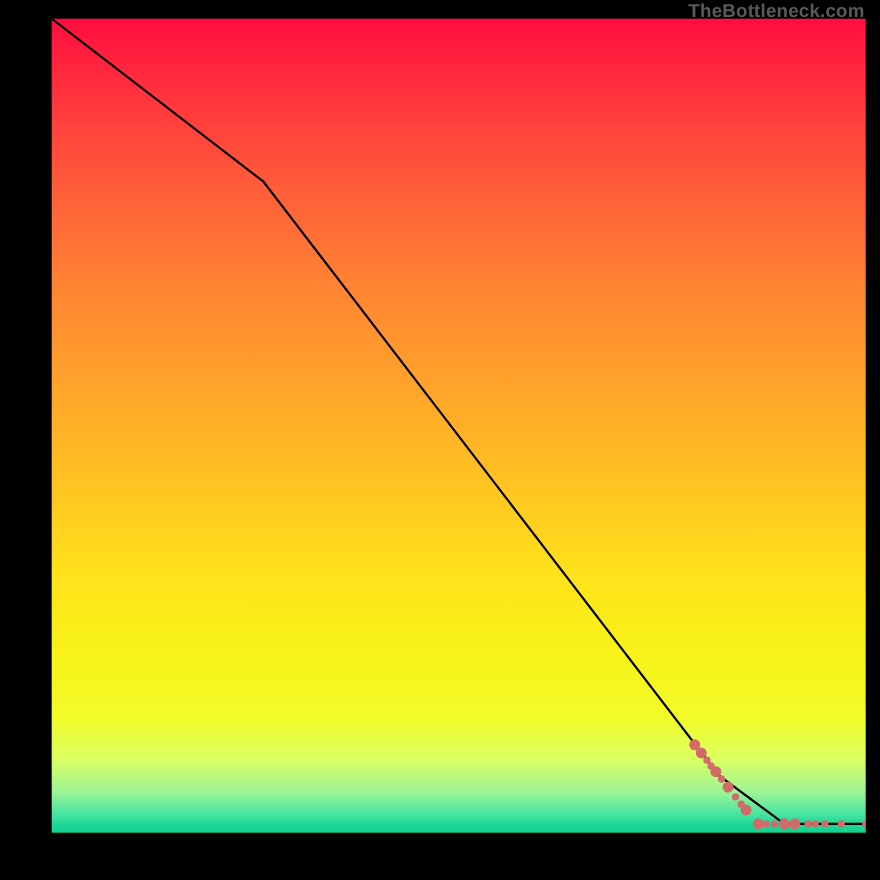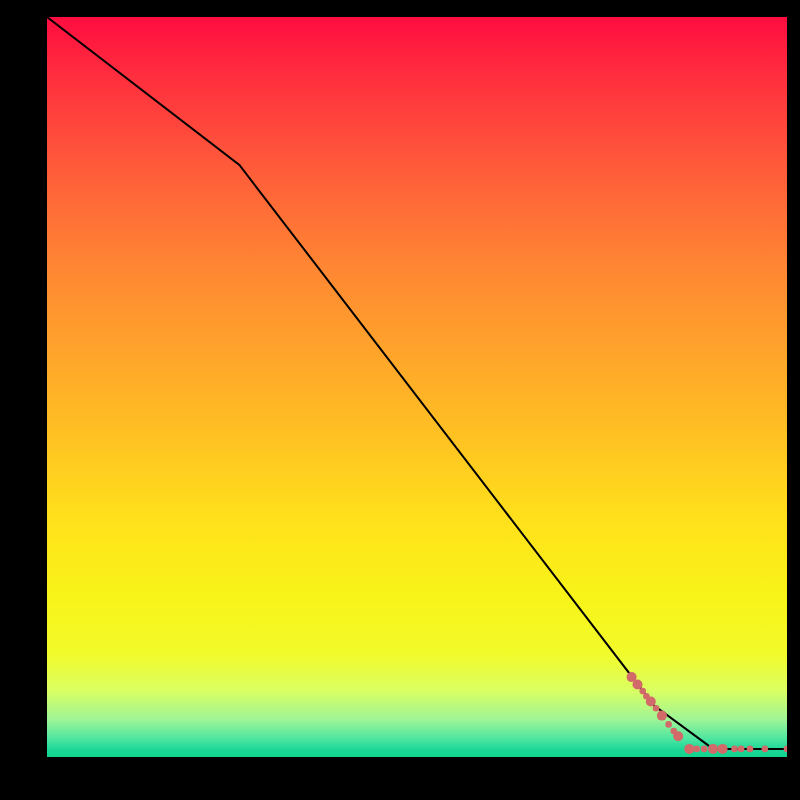--- a/index.html
+++ b/index.html
@@ -58,20 +58,21 @@
     height: 740px;
     pointer-events: none;
   }
 </style>
 </head>
 <body>
 <div class="outer">
 
   <div class="plot"></div>
 
+  <div class="attrib">TheBottleneck.com</div>
 
   <svg class="overlay" viewBox="0 0 740 740">
     <polyline id="main-line" fill="none" stroke="#000000" stroke-width="2" points="0.0,0.0 192.4,148.0 606.8,688.2 666.0,731.9 740.0,731.9"></polyline>
     <g id="marker-group">
         <circle cx="584.6" cy="660.1" r="5" fill="#d36a6a"></circle>
         <circle cx="590.5" cy="667.5" r="5" fill="#d36a6a"></circle>
         <circle cx="595.7" cy="674.1" r="3.3" fill="#d36a6a"></circle>
         <circle cx="599.4" cy="679.3" r="3.3" fill="#d36a6a"></circle>
         <circle cx="603.8" cy="684.5" r="5" fill="#d36a6a"></circle>
         <circle cx="609.0" cy="691.2" r="3.3" fill="#d36a6a"></circle>

